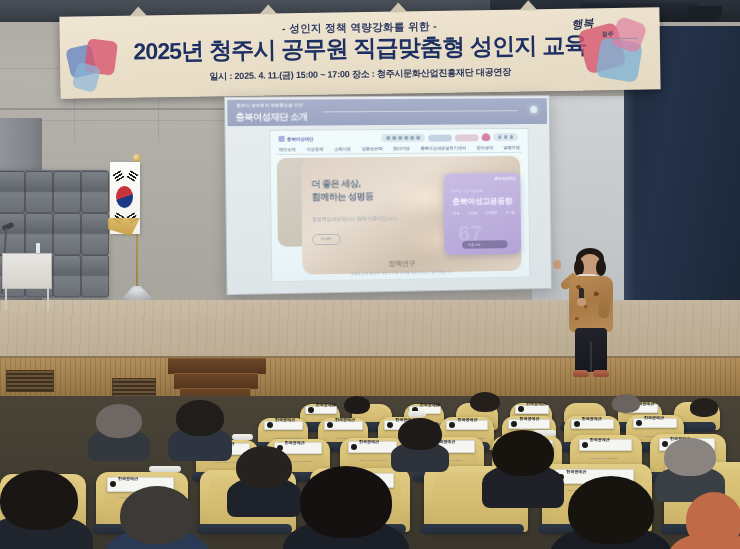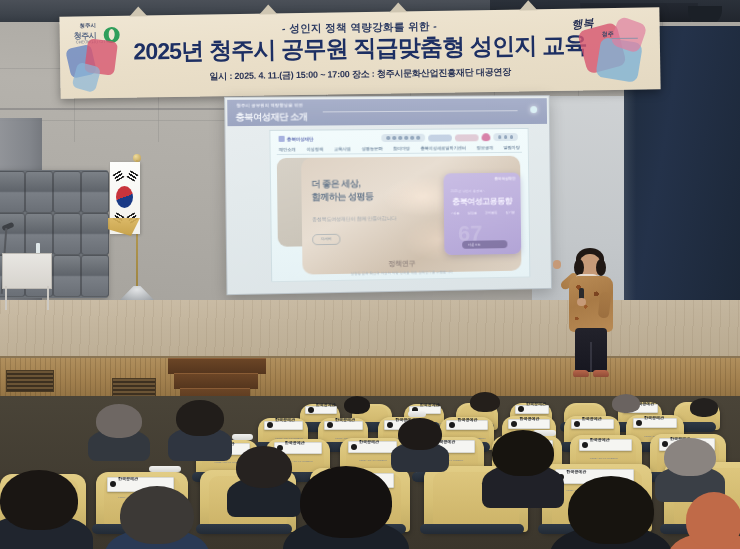--- a/index.html
+++ b/index.html
@@ -256,26 +256,20 @@
     </div>
   <div class="wall-white"></div>
   <div class="curtain"></div>
 
   <div class="banner">
     <div class="banner-hang" style="left:70px"></div>
     <div class="banner-hang" style="left:200px"></div>
     <div class="banner-hang" style="left:330px"></div>
     <div class="banner-hang" style="left:460px"></div>
 
-    <div class="cj-logo">
-      <div class="cjt">청주시</div>
-      <div class="cjm">청주시</div>
-      <div class="cjg"></div>
-      <div class="cjs">CHEONGJU CITY</div>
-    </div>
     <div class="puzzle-l">
       <div class="puz" style="left:4px;top:8px;width:26px;height:30px;background:#5f7fc0;opacity:.75;transform:rotate(-12deg)"></div>
       <div class="puz" style="left:22px;top:2px;width:30px;height:34px;background:#d7556f;opacity:.8;transform:rotate(8deg)"></div>
       <div class="puz" style="left:10px;top:26px;width:24px;height:26px;background:#8ab6d9;opacity:.7;transform:rotate(16deg)"></div>
     </div>
 
     <div class="banner-sub">- 성인지 정책 역량강화를 위한 -</div>
     <div class="banner-title">2025년 청주시 공무원 직급맞춤형 성인지 교육</div>
     <div class="banner-info">일시 : 2025. 4. 11.(금) 15:00 ~ 17:00   장소 : 청주시문화산업진흥재단 대공연장</div>
 

